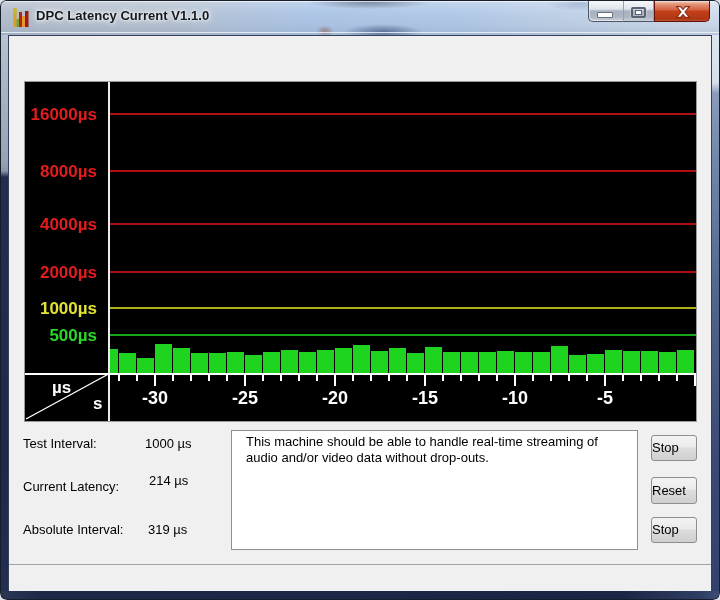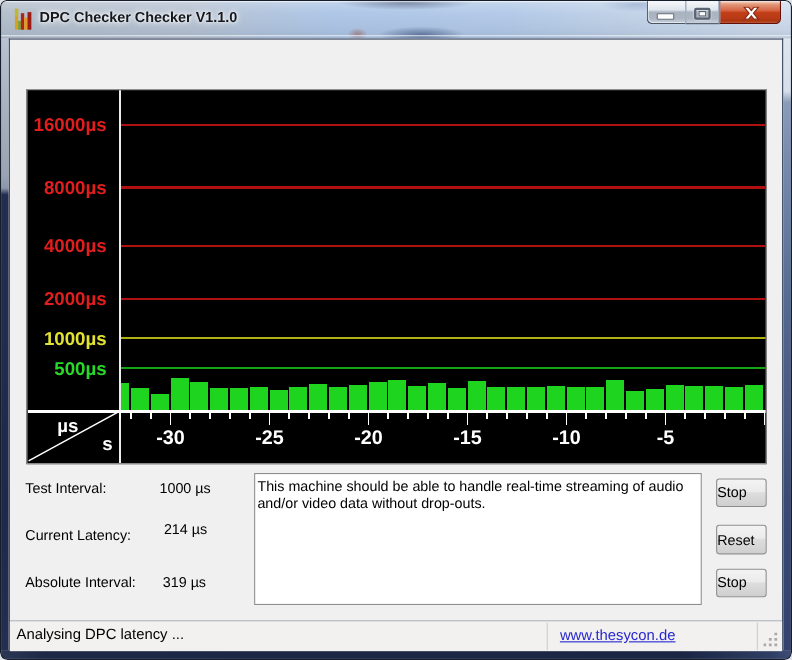--- a/index.html
+++ b/index.html
@@ -28,21 +28,21 @@
   <div class="abs" style="left:0;top:0;width:720px;height:600px;border:1px solid #171e2b;border-radius:6px 6px 7px 7px;z-index:50;pointer-events:none"></div>
 
   <svg class="abs" style="left:13px;top:6px;z-index:5" width="18" height="22" viewBox="0 0 18 22">
     <rect x="0.5" y="2" width="3" height="19" fill="#d8a020"></rect>
     <rect x="0.5" y="2" width="3" height="7" fill="#c0b82e"></rect>
     <rect x="3.5" y="13" width="2.5" height="8" fill="#7aa030"></rect>
     <rect x="6" y="6" width="3" height="15" fill="#b22215"></rect>
     <rect x="9" y="10" width="3" height="11" fill="#e09a25"></rect>
     <rect x="12" y="5" width="3.5" height="16" fill="#9e1a12"></rect>
   </svg>
-  <div class="abs" style="left:36px;top:8px;font-size:13.1px;font-weight:bold;color:#15181d;text-shadow:0 0 3px rgba(255,255,255,.95),0 0 6px rgba(255,255,255,.8),0 0 9px rgba(255,255,255,.6);z-index:5;white-space:nowrap">DPC Checker Checker V1.1.0</div>
+  <div class="abs" style="left:36px;top:8px;font-size:13.1px;font-weight:bold;color:#15181d;text-shadow:0 0 3px rgba(255,255,255,.95),0 0 6px rgba(255,255,255,.8),0 0 9px rgba(255,255,255,.6);z-index:5;white-space:nowrap">DPC Latency Current V1.1.0</div>
 
   <div class="abs" style="left:588px;top:1px;width:122px;height:22px;z-index:10">
     <div class="abs" style="left:0;top:0;width:35px;height:21px;border:1px solid #4c5565;border-top:none;border-right:none;border-radius:0 0 0 5px;
       background:linear-gradient(#f6f8fa 0%, #dfe5ec 40%, #a9b3c0 50%, #adb7c4 80%, #c9d1db 100%);
       box-shadow:inset 1px -1px 0 rgba(255,255,255,.5);"></div>
     <div class="abs" style="left:9px;top:11px;width:16px;height:6px;background:#fdfdfd;border:1px solid #687180;border-radius:1px;box-sizing:border-box;"></div>
     <div class="abs" style="left:35px;top:0;width:31px;height:21px;border-left:1px solid #99a1ad;border-right:1px solid #99a1ad;border-bottom:1px solid #4c5565;
       background:linear-gradient(#f6f8fa 0%, #dfe5ec 40%, #a9b3c0 50%, #adb7c4 80%, #c9d1db 100%);"></div>
     <div class="abs" style="left:43px;top:6px;width:15px;height:11px;border:2px solid #5a6370;border-radius:2px;box-shadow:0 0 2px rgba(255,255,255,.9);box-sizing:border-box;"></div>
     <div class="abs" style="left:47px;top:9px;width:7px;height:5px;background:#fafbfc;border:1px solid #5a6370;box-sizing:border-box;"></div>
@@ -165,36 +165,20 @@
       </svg>
     </div>
 
     <div class="abs t13" style="left:14px;top:400px">Test Interval:</div>
     <div class="abs t13" style="left:136px;top:400px">1000 µs</div>
     <div class="abs t13" style="left:14px;top:443px">Current Latency:</div>
     <div class="abs t13" style="left:140px;top:437px">214 µs</div>
     <div class="abs t13" style="left:14px;top:486px">Absolute Interval:</div>
     <div class="abs t13" style="left:139px;top:486px">319 µs</div>
 
-    <div class="abs" style="left:222px;top:394px;width:407px;height:120px;background:#fff;border:1px solid #8f8f8f;font-size:13px;line-height:16px;color:#000;padding:3px 2px">This machine should be able to handle real-time streaming of audio and/or video data without drop-outs.</div>
+    <div class="abs" style="left:222px;top:394px;width:407px;height:120px;background:#fff;border:1px solid #8f8f8f;font-size:13px;line-height:16px;color:#000;padding:3px 14px">This machine should be able to handle real-time streaming of audio and/or video data without drop-outs.</div>
 
     <div class="btn" style="top:399px;height:26px;line-height:24px">Stop</div>
     <div class="btn" style="top:441px;height:27px;line-height:25px">Reset</div>
     <div class="btn" style="top:481px;height:26px;line-height:24px">Stop</div>
 
     <div class="abs" style="left:0;top:528px;width:702px;height:1px;background:#9da3ab"></div>
-    <div class="abs" style="left:0;top:529px;width:702px;height:27px;background:#f2f1f0">
-      <div class="abs" style="left:6px;top:4px;font-size:13.5px;color:#000;white-space:nowrap">Analysing DPC latency ...</div>
-      <div class="abs" style="left:488px;top:1px;width:1px;height:25px;background:#cdcdcd"></div>
-      <div class="abs" style="left:679px;top:1px;width:1px;height:25px;background:#cdcdcd"></div>
-      <div class="abs" style="left:500px;top:5px;font-size:13.5px;color:#2727cd;text-decoration:underline;white-space:nowrap">www.thesycon.de</div>
-      <svg class="abs" style="right:3px;bottom:3px" width="14" height="14" viewBox="0 0 14 14">
-        <g fill="#a9a9a9">
-          <rect x="10" y="10" width="2.5" height="2.5"></rect>
-            <rect x="10" y="5" width="2.5" height="2.5"></rect>
-            <rect x="10" y="0" width="2.5" height="2.5"></rect>
-          <rect x="5" y="10" width="2.5" height="2.5"></rect>
-            <rect x="5" y="5" width="2.5" height="2.5"></rect>
-          <rect x="0" y="10" width="2.5" height="2.5"></rect>
-        </g>
-      </svg>
-    </div>
   </div>
 </div>
 </body></html>

